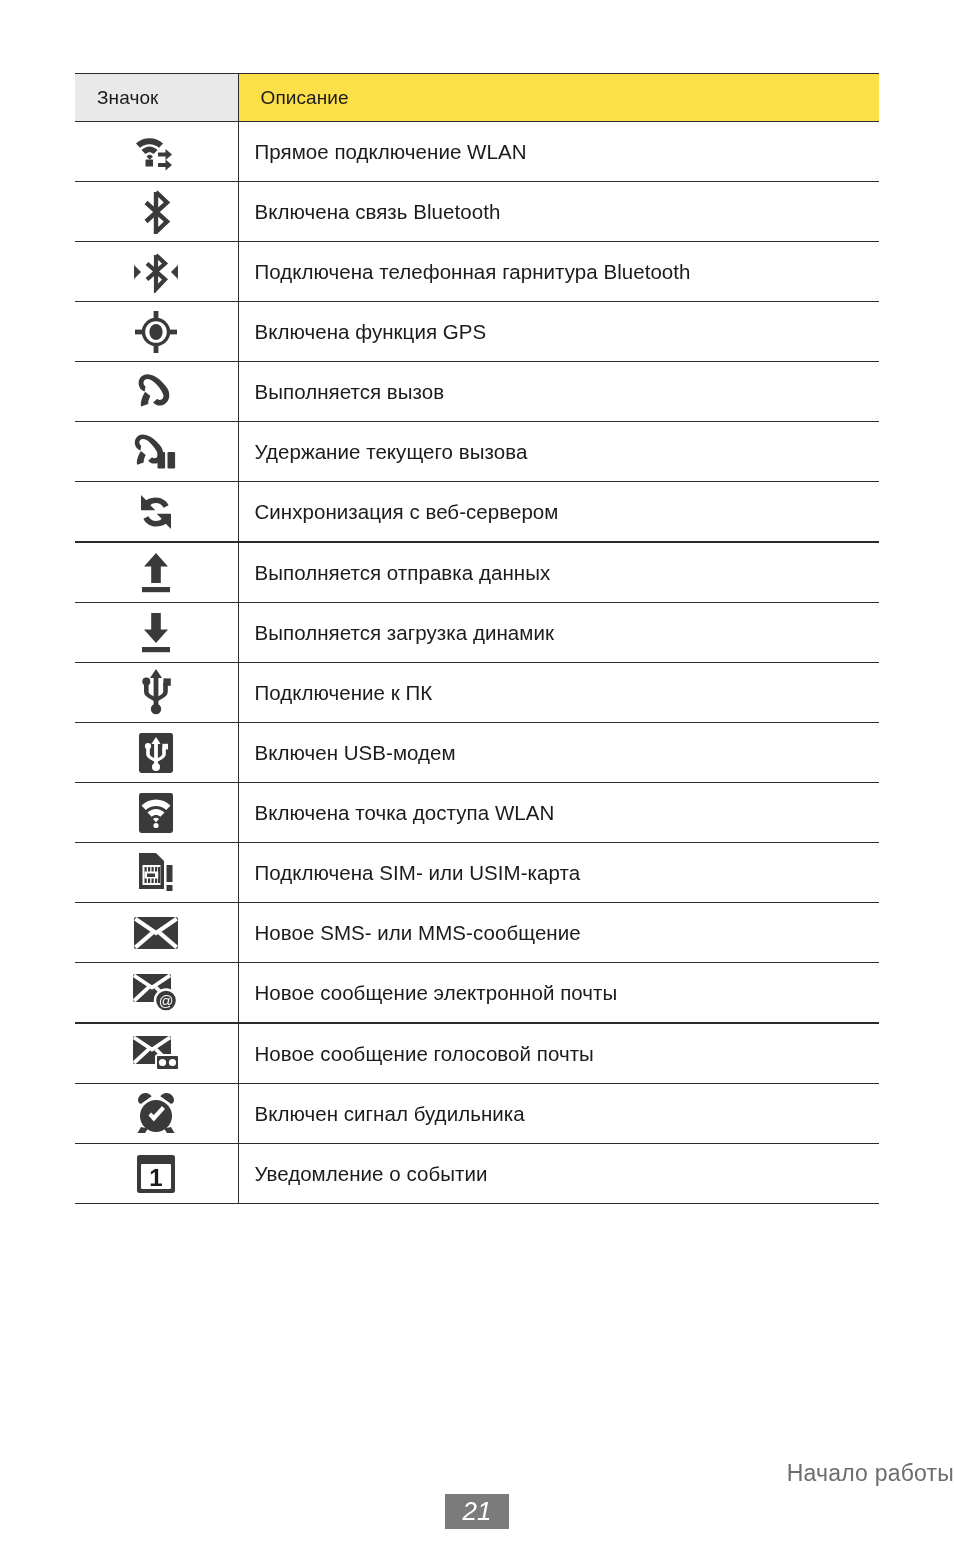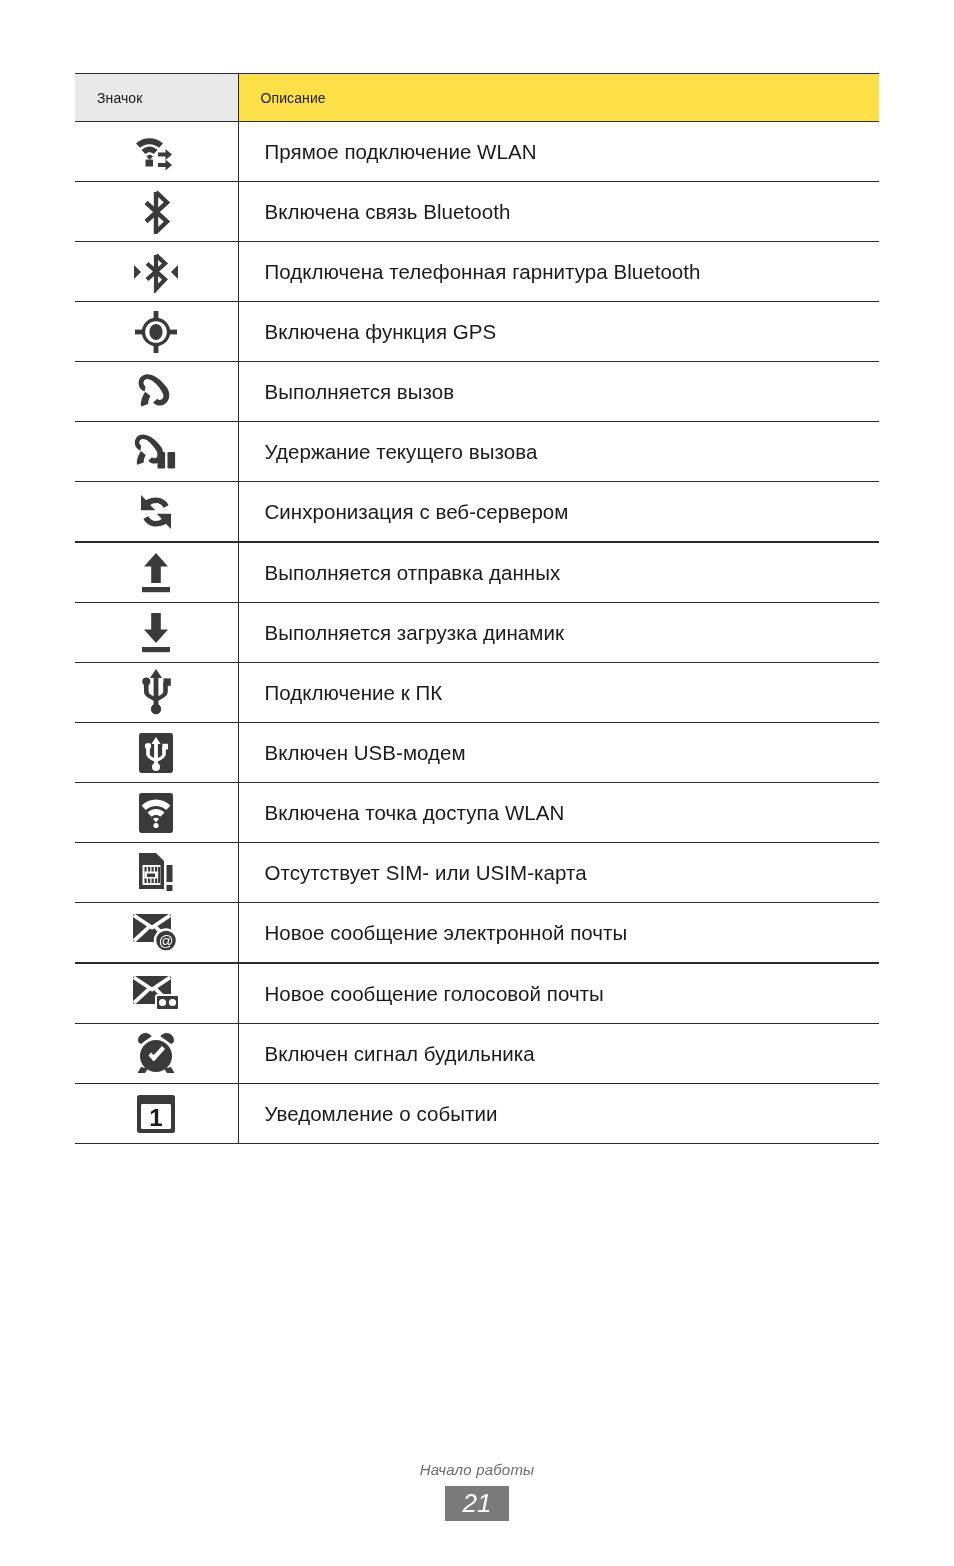--- a/index.html
+++ b/index.html
@@ -33,21 +33,21 @@
     table-layout: fixed;
   }
   .icon-table col.c-icon { width: 163px; }
   .icon-table col.c-desc { width: 641px; }
 
   .icon-table thead th {
     height: 47px;
     padding: 0 0 0 22px;
     text-align: left;
     font-weight: normal;
-    font-size: 14px;
+    font-size: 19px;
     letter-spacing: 0.1px;
     color: #1b1b1b;
     border-top: 1.6px solid #2b2b2b;
     border-bottom: 1.6px solid #2b2b2b;
     vertical-align: middle;
   }
   .icon-table thead th.th-icon {
     background: #e9e9e9;
   }
   .icon-table thead th.th-desc {
@@ -62,21 +62,21 @@
   }
   .icon-table tbody tr.thick td {
     border-bottom-width: 2.4px;
   }
   .icon-table tbody td.cell-icon {
     text-align: center;
     padding: 0;
   }
   .icon-table tbody td.cell-desc {
     border-left: 1.6px solid #2b2b2b;
-    padding: 0 10px 0 26px;
+    padding: 0 10px 0 16px;
     font-size: 20.5px;
     line-height: 1.25;
     letter-spacing: 0.05px;
     white-space: nowrap;
   }
 
   .glyph-wrap {
     display: inline-flex;
     align-items: center;
     justify-content: center;
@@ -87,25 +87,25 @@
 
   
   .footer {
     position: absolute;
     left: 0;
     top: 1462px;
     width: 954px;
     text-align: center;
   }
   .footer-title {
-    font-size: 15px;
-    font-style: italic;
+    font-size: 23px;
     color: #6d6d6d;
     letter-spacing: 0.2px;
     line-height: 1;
+    text-align: right;
   }
   .footer-page {
     margin-top: 9px;
     display: inline-block;
     min-width: 46px;
     padding: 3px 9px 4px 9px;
     background: #7b7b7b;
     color: #ffffff;
     font-size: 26px;
     font-style: italic;
@@ -323,23 +323,38 @@
                 <rect x="19" y="16" width="2.2" height="16"></rect>
                 <rect x="22" y="16" width="2.2" height="16"></rect>
                 <rect x="8.5" y="20.5" width="13.7" height="7" fill="#ffffff"></rect>
                 <rect x="11" y="22.5" width="8" height="3.5"></rect>
               </g>
               <rect x="30.5" y="14" width="6" height="17"></rect>
               <rect x="30.5" y="34" width="6" height="6"></rect>
             </svg>
           </span>
         </td>
-        <td class="cell-desc">Отсутствует SIM- или USIM-карта</td>
-      </tr>
-
+        <td class="cell-desc">Подключена SIM- или USIM-карта</td>
+      </tr>
+
+      <tr>
+        <td class="cell-icon">
+          <span class="glyph-wrap">
+            <svg width="46" height="34" viewBox="0 0 46 34" fill="none">
+              <rect x="1" y="1" width="44" height="32" rx="2.2" fill="#3a3a3a"></rect>
+              <g stroke="#ffffff" stroke-width="4.2" stroke-linecap="square">
+                <path d="M4 4 L23 17 L42 4"></path>
+                <path d="M4 30 L18 18"></path>
+                <path d="M42 30 L28 18"></path>
+              </g>
+            </svg>
+          </span>
+        </td>
+        <td class="cell-desc">Новое SMS- или MMS-сообщение</td>
+      </tr>
 
       <tr class="thick">
         <td class="cell-icon">
           <span class="glyph-wrap">
             <svg width="48" height="40" viewBox="0 0 48 40" fill="none">
               <rect x="1" y="1" width="38" height="28" rx="2" fill="#3a3a3a"></rect>
               <g stroke="#ffffff" stroke-width="3.8" stroke-linecap="square">
                 <path d="M3.5 3.5 L20 14.5 L36.5 3.5"></path>
                 <path d="M3.5 26.5 L15.5 15.5"></path>
                 <path d="M36.5 26.5 L25 15.5"></path>

